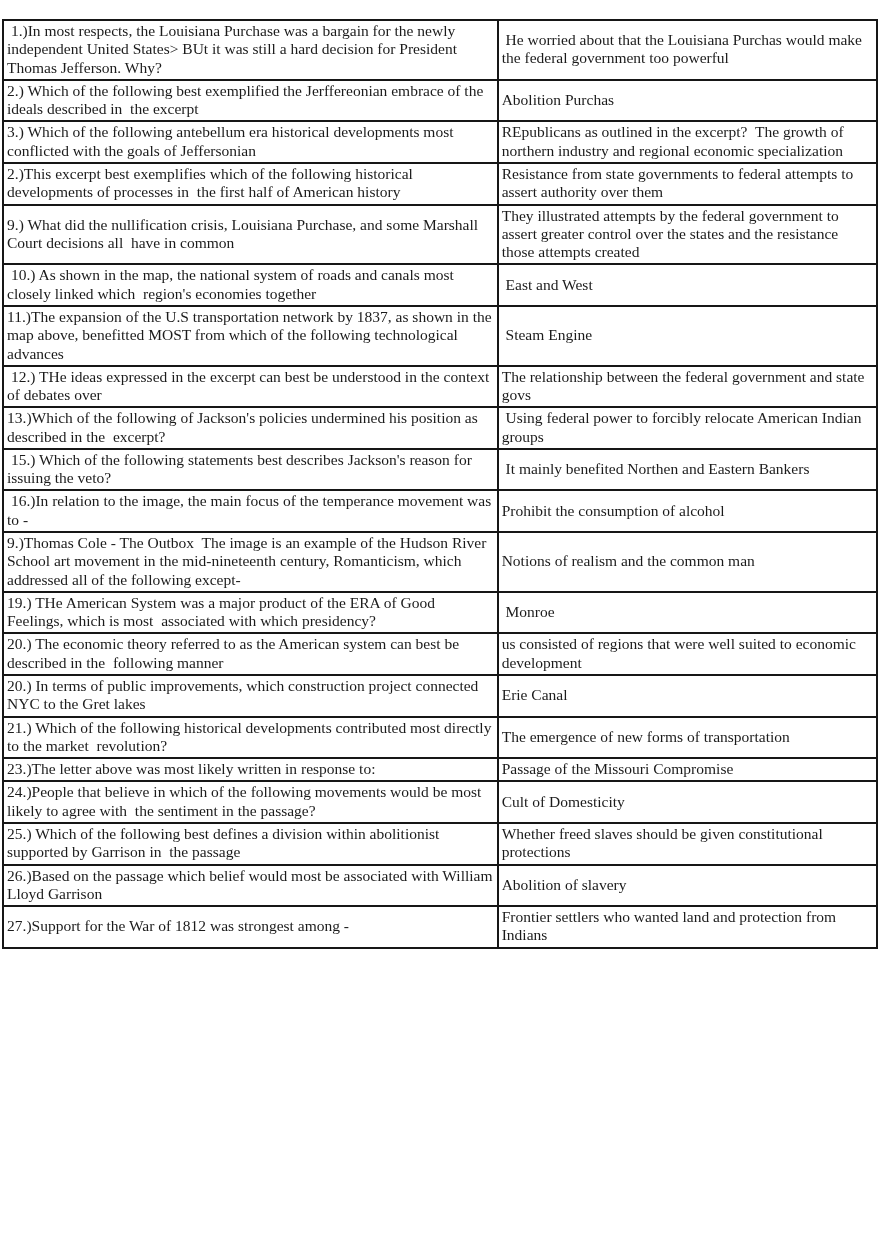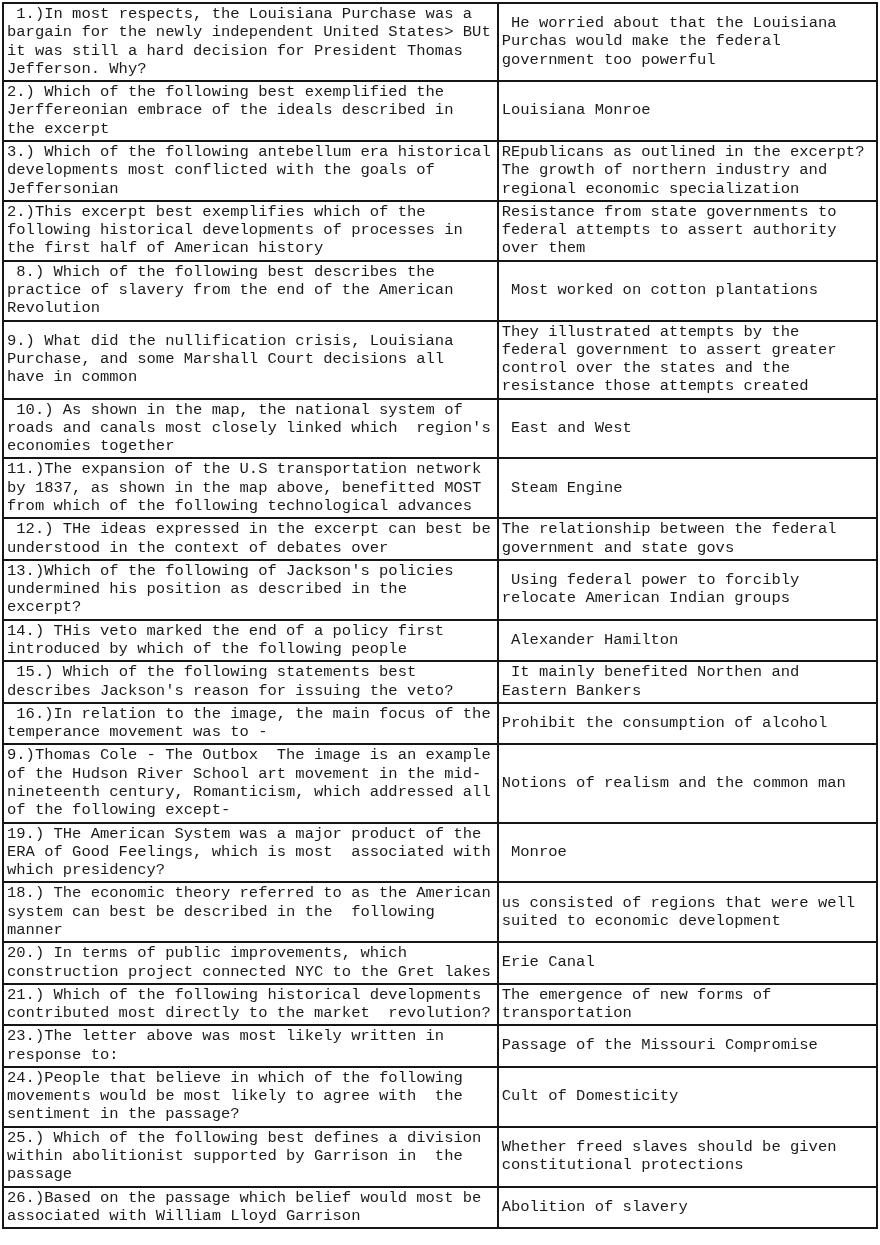--- a/index.html
+++ b/index.html
@@ -5,22 +5,22 @@
   html, body {
     margin: 0;
     padding: 0;
     background: #ffffff;
   }
   .page {
     width: 880px;
     min-height: 1245px;
     background: #ffffff;
     box-sizing: border-box;
-    padding: 2px 2px 0 2px;
-    font-family: Liberation Mono, monospace;
+    padding: 19px 2px 0 2px;
+    font-family: Liberation Serif, serif;
   }
   table.qa-table {
     border-collapse: collapse;
     table-layout: fixed;
     width: 876px;
     color: #1b1b1b;
   }
   col.q-col { width: 56.6%; }
   col.a-col { width: 43.4%; }
   td {
@@ -43,33 +43,29 @@
       <col class="q-col">
       <col class="a-col">
     </colgroup>
     <tbody>
       <tr>
           <td> 1.)In most respects, the Louisiana Purchase was a bargain for the newly independent United States&gt; BUt it was still a hard decision for President Thomas Jefferson. Why?</td>
           <td> He worried about that the Louisiana Purchas would make the federal government too powerful</td>
         </tr>
       <tr>
           <td>2.) Which of the following best exemplified the Jerffereonian embrace of the ideals described in  the excerpt</td>
-          <td>Louisiana Monroe</td>
+          <td>Abolition Purchas</td>
         </tr>
       <tr>
           <td>3.) Which of the following antebellum era historical developments most conflicted with the goals of Jeffersonian</td>
           <td>REpublicans as outlined in the excerpt?  The growth of northern industry and regional economic specialization</td>
         </tr>
       <tr>
           <td>2.)This excerpt best exemplifies which of the following historical developments of processes in  the first half of American history</td>
           <td>Resistance from state governments to federal attempts to assert authority over them</td>
-        </tr>
-      <tr>
-          <td> 8.) Which of the following best describes the practice of slavery from the end of the American Revolution</td>
-          <td> Most worked on cotton plantations</td>
         </tr>
       <tr>
           <td>9.) What did the nullification crisis, Louisiana Purchase, and some Marshall Court decisions all  have in common</td>
           <td>They illustrated attempts by the federal government to assert greater control over the states and the resistance those attempts created</td>
         </tr>
       <tr>
           <td> 10.) As shown in the map, the national system of roads and canals most closely linked which  region's economies together</td>
           <td> East and West</td>
         </tr>
       <tr>
@@ -78,41 +74,37 @@
         </tr>
       <tr>
           <td> 12.) THe ideas expressed in the excerpt can best be understood in the context of debates over</td>
           <td>The relationship between the federal government and state govs</td>
         </tr>
       <tr>
           <td>13.)Which of the following of Jackson's policies undermined his position as described in the  excerpt?</td>
           <td> Using federal power to forcibly relocate American Indian groups</td>
         </tr>
       <tr>
-          <td>14.) THis veto marked the end of a policy first introduced by which of the following people</td>
-          <td> Alexander Hamilton</td>
-        </tr>
-      <tr>
           <td> 15.) Which of the following statements best describes Jackson's reason for issuing the veto?</td>
           <td> It mainly benefited Northen and Eastern Bankers</td>
         </tr>
       <tr>
           <td> 16.)In relation to the image, the main focus of the temperance movement was to -</td>
           <td>Prohibit the consumption of alcohol</td>
         </tr>
       <tr>
           <td>9.)Thomas Cole - The Outbox  The image is an example of the Hudson River School art movement in the mid-nineteenth century, Romanticism, which addressed all of the following except-</td>
           <td>Notions of realism and the common man</td>
         </tr>
       <tr>
           <td>19.) THe American System was a major product of the ERA of Good Feelings, which is most  associated with which presidency?</td>
           <td> Monroe</td>
         </tr>
       <tr>
-          <td>18.) The economic theory referred to as the American system can best be described in the  following manner</td>
+          <td>20.) The economic theory referred to as the American system can best be described in the  following manner</td>
           <td>us consisted of regions that were well suited to economic development</td>
         </tr>
       <tr>
           <td>20.) In terms of public improvements, which construction project connected NYC to the Gret lakes</td>
           <td>Erie Canal</td>
         </tr>
       <tr>
           <td>21.) Which of the following historical developments contributed most directly to the market  revolution?</td>
           <td>The emergence of new forms of transportation</td>
         </tr>
@@ -125,15 +117,19 @@
           <td>Cult of Domesticity</td>
         </tr>
       <tr>
           <td>25.) Which of the following best defines a division within abolitionist supported by Garrison in  the passage</td>
           <td>Whether freed slaves should be given constitutional protections</td>
         </tr>
       <tr>
           <td>26.)Based on the passage which belief would most be associated with William Lloyd Garrison</td>
           <td>Abolition of slavery</td>
         </tr>
+      <tr>
+          <td>27.)Support for the War of 1812 was strongest among -</td>
+          <td>Frontier settlers who wanted land and protection from Indians</td>
+        </tr>
     </tbody>
   </table>
 </div>
 
 </body></html>

